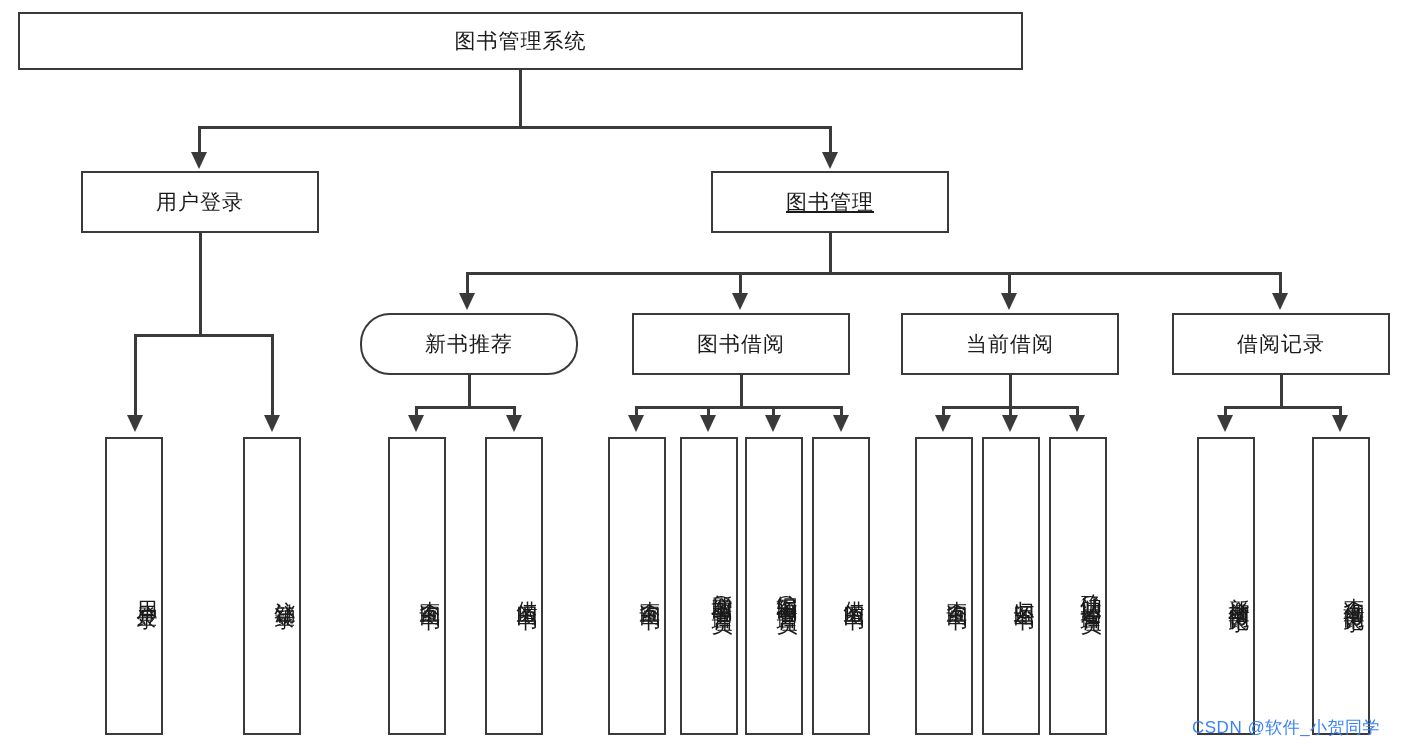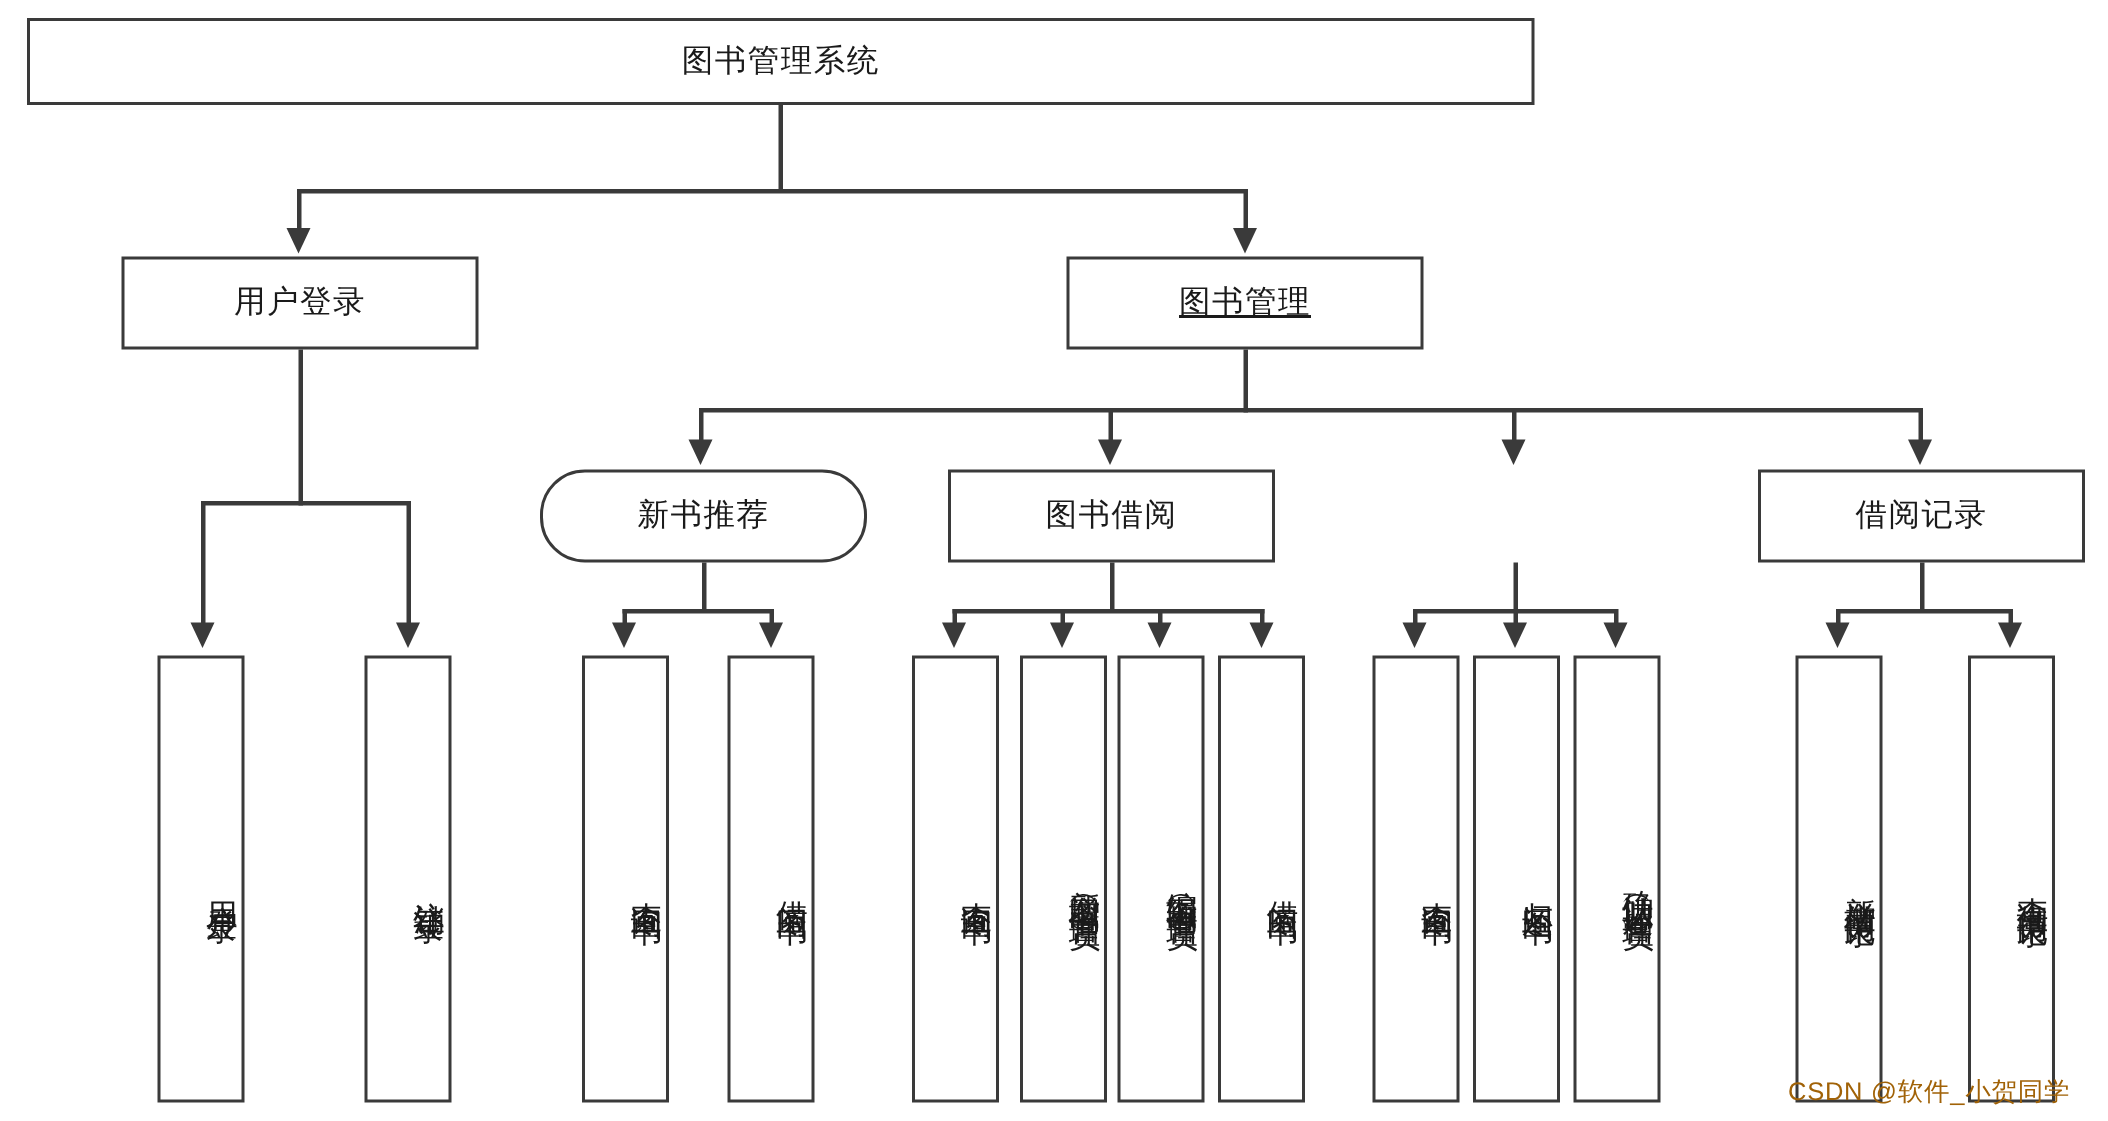--- a/index.html
+++ b/index.html
@@ -55,21 +55,21 @@
     position: absolute;
     width: 0;
     height: 0;
     border-left: 8px solid transparent;
     border-right: 8px solid transparent;
     border-top: 17px solid #3a3a3a;
   }
   #watermark {
     position: absolute;
     font-size: 17px;
-    color: #a16207;
+    color: #3b82f6;
     white-space: nowrap;
     letter-spacing: 0.5px;
   }
 </style>
 </head>
 <body>
 
 <div id="canvas">
 
   <div class="node horiz" style="left:18px; top:12px; width:1005px; height:58px;">
@@ -85,20 +85,23 @@
   </div>
 
   <div class="node horiz" style="left:360px; top:313px; width:218px; height:62px;border-radius:30px;">
     <span>新书推荐</span>
   </div>
 
   <div class="node horiz" style="left:632px; top:313px; width:218px; height:62px;">
     <span>图书借阅</span>
   </div>
 
+  <div class="node horiz" style="left:901px; top:313px; width:218px; height:62px;">
+    <span>当前借阅</span>
+  </div>
 
   <div class="node horiz" style="left:1172px; top:313px; width:218px; height:62px;">
     <span>借阅记录</span>
   </div>
 
   <div class="node vert" style="left:105px; top:437px; width:58px; height:298px;">
     <span>用户登录</span>
   </div>
   <div class="node vert" style="left:243px; top:437px; width:58px; height:298px;">
     <span>注销登录</span>

